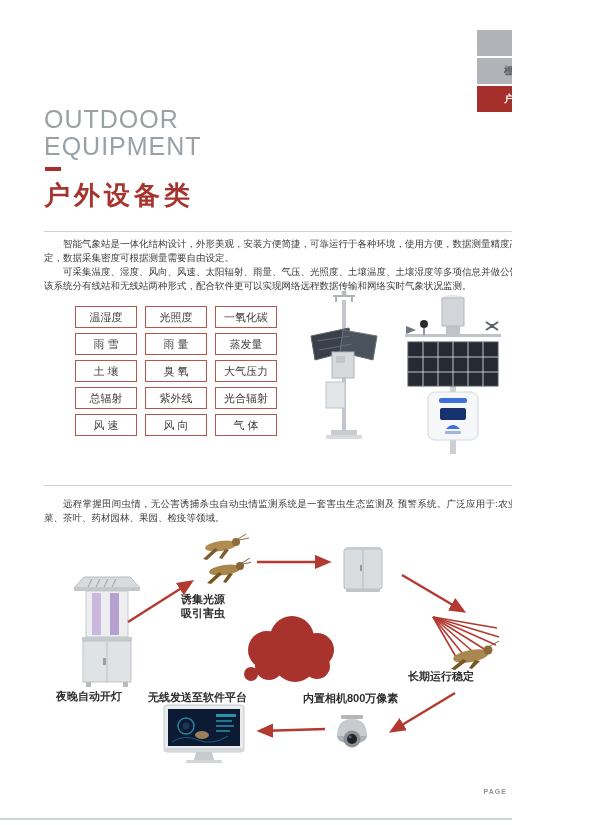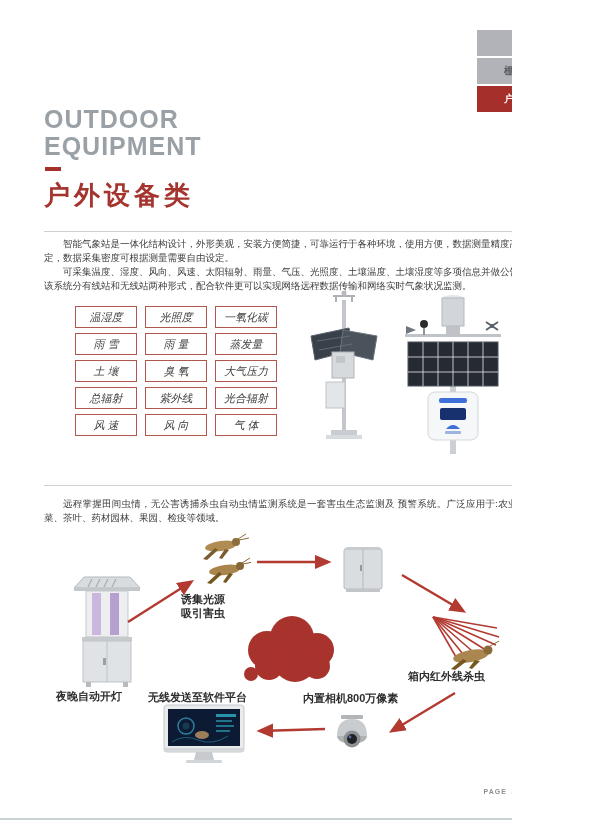--- a/index.html
+++ b/index.html
@@ -9,39 +9,39 @@
   .edge-bottom{position:absolute;left:0px;top:818px;width:602px;height:2px;background:#c9d3d6;}
 
   
   .tabs{position:absolute;left:477px;top:30px;width:114px;}
   .tab{height:26px;margin-bottom:2px;display:flex;align-items:center;justify-content:center;
        background:#b1b3b8;color:#595d63;font-size:10px;font-weight:bold;letter-spacing:2px;cursor:pointer;}
   .tab.active{background:#a5302b;color:#ffffff;}
 
   
   .header{position:absolute;left:44px;top:106px;}
-  .title-en{font-size:25px;font-weight:bold;color:#9aa1a6;line-height:27px;letter-spacing:1px;}
+  .title-en{font-size:25px;font-weight:normal;color:#9aa1a6;line-height:27px;letter-spacing:1px;}
   .red-dash{width:16px;height:4px;background:#a5302b;margin:7px 0 7px 1px;}
   .title-zh{font-size:26px;font-weight:bold;color:#a5342e;letter-spacing:4px;}
 
   
   .banner{position:absolute;left:44px;height:23px;background:#a5302b;color:#fff;font-weight:bold;
           font-size:14.5px;letter-spacing:1.5px;line-height:23px;padding:0 20px 0 11px;
           clip-path:polygon(0 0, calc(100% - 13px) 0, 100% 100%, 0 100%);}
   .banner-line{position:absolute;left:44px;width:531px;height:1px;background:#ccd1d4;}
 
   
   .paras{position:absolute;width:532px;}
   .paras p{margin:0;font-size:9.5px;line-height:14px;color:#3b3b3b;text-align:justify;text-indent:2em;}
 
   
   .sensor-grid{position:absolute;left:75px;top:306px;display:grid;
                grid-template-columns:repeat(3,62px);column-gap:8px;row-gap:5px;}
   .sensor{height:20px;border:1px solid #b2574e;background:#fff;display:flex;align-items:center;
-          justify-content:center;font-size:11px;color:#3f3f3f;font-style:italic;}
+          justify-content:center;font-size:11px;color:#3f3f3f;}
 
   .img-abs{position:absolute;}
   .flow-label{position:absolute;font-size:11px;font-weight:bold;color:#2e2e2e;text-align:left;line-height:14px;}
   .cloud-text{position:absolute;left:237px;top:634px;width:104px;text-align:center;color:#ffffff;
               font-size:10px;font-weight:bold;line-height:13px;}
 
   
   .footer{position:absolute;left:460px;top:780px;width:90px;text-align:center;}
   .footer .pg{font-size:7px;color:#8a9094;letter-spacing:1px;font-weight:bold;}
   .footer .num{font-size:14px;color:#b03029;font-weight:bold;margin-left:4px;}
@@ -261,21 +261,21 @@
       <line x1="455" y1="693" x2="392" y2="731" marker-end="url(#ah)"></line>
       <line x1="325" y1="729" x2="260" y2="731" marker-end="url(#ah)"></line>
     </g>
   </svg>
 
   <div class="flow-label" style="left:56px;top:689px;width:104px;">夜晚自动开灯</div>
   <div class="flow-label" style="left:181px;top:592px;width:84px;">
     <div>诱集光源</div>
     <div>吸引害虫</div>
   </div>
-  <div class="flow-label" style="left:408px;top:669px;width:118px;">箱内红外线杀虫</div>
+  <div class="flow-label" style="left:408px;top:669px;width:118px;">长期运行稳定</div>
   <div class="flow-label" style="left:303px;top:691px;width:110px;">内置相机800万像素</div>
   <div class="flow-label" style="left:148px;top:690px;width:115px;">无线发送至软件平台</div>
 
   <div class="footer">
     <span class="pg">PAGE</span><span class="num">16</span>
   </div>
 
 </div>
 
 </body></html>

